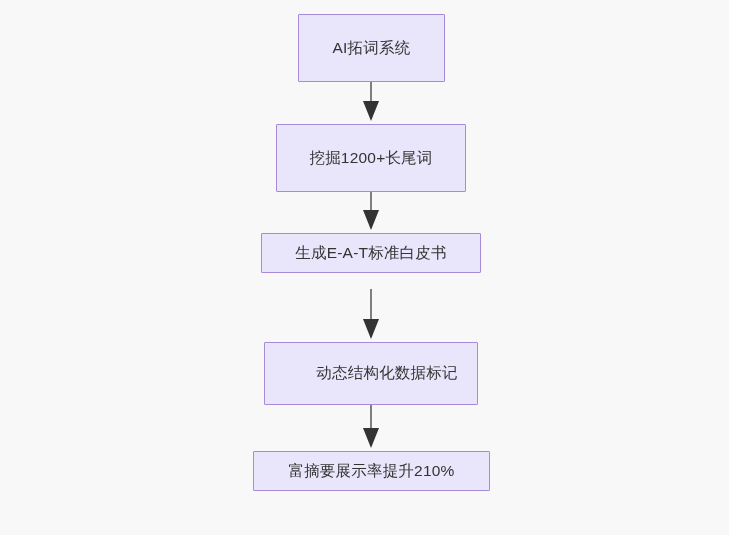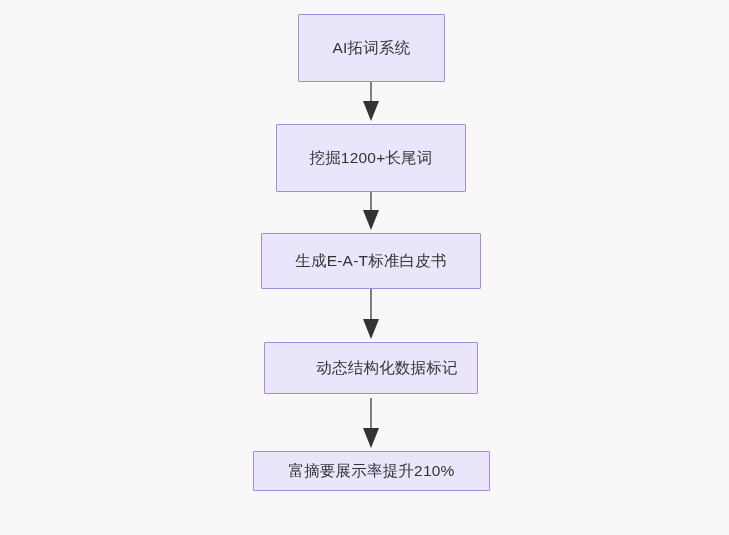--- a/index.html
+++ b/index.html
@@ -71,25 +71,25 @@
   </svg>
 
   <div class="node" style="left:298px; top:14px; width:147px; height:68px;">
     <span class="node-label">AI拓词系统</span>
   </div>
 
   <div class="node" style="left:276px; top:124px; width:190px; height:68px;">
     <span class="node-label">挖掘1200+长尾词</span>
   </div>
 
-  <div class="node" style="left:261px; top:233px; width:220px; height:56px;">
+  <div class="node" style="left:261px; top:233px; width:220px; height:40px;">
     <span class="node-label">生成E-A-T标准白皮书</span>
   </div>
 
-  <div class="node" style="left:264px; top:342px; width:214px; height:52px;padding-left:32px;">
+  <div class="node" style="left:264px; top:342px; width:214px; height:63px;padding-left:32px;">
     <span class="node-label">动态结构化数据标记</span>
   </div>
 
   <div class="node" style="left:253px; top:451px; width:237px; height:40px;">
     <span class="node-label">富摘要展示率提升210%</span>
   </div>
 
 </div>
 
 </body></html>

